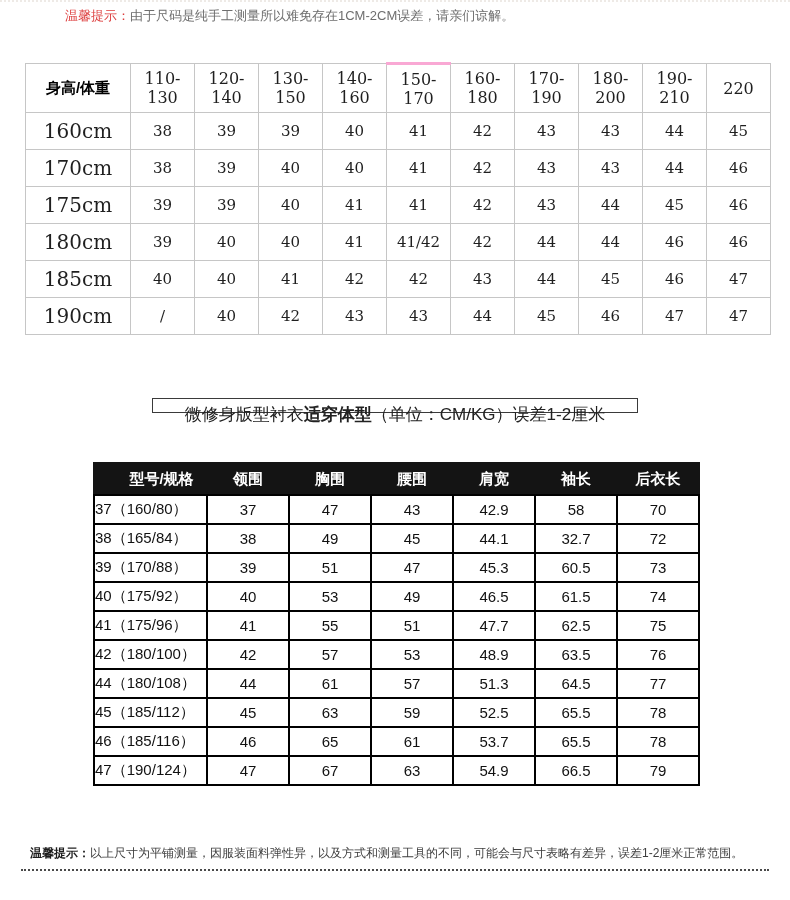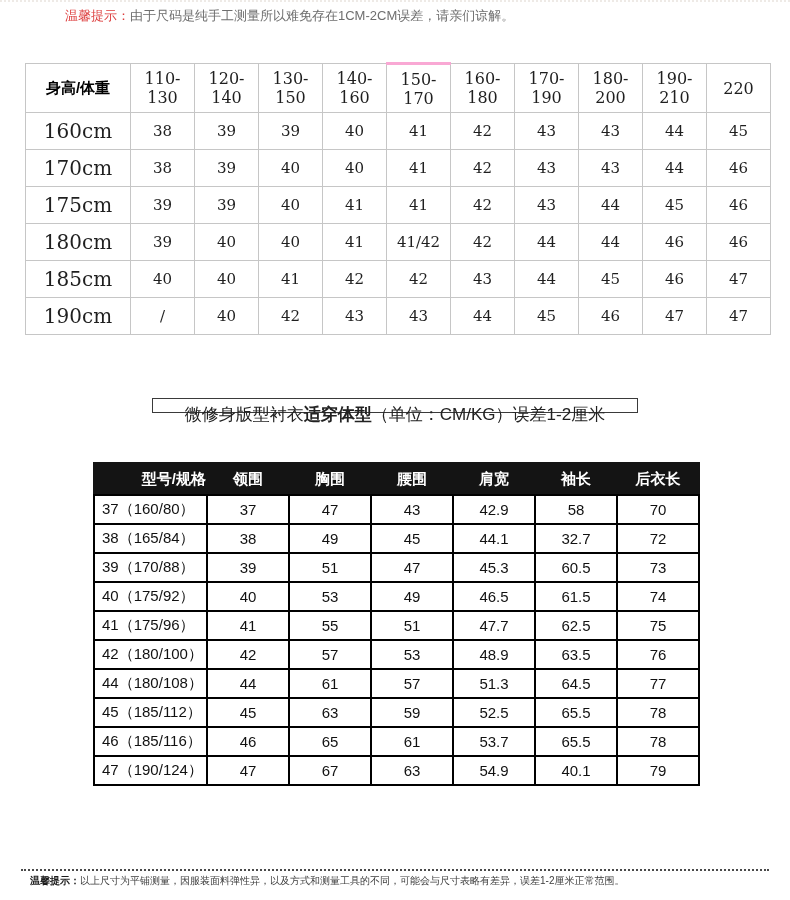--- a/index.html
+++ b/index.html
@@ -90,30 +90,30 @@
     overflow: hidden;
   }
   .t2 thead th {
     background: #141414;
     color: #ffffff;
     font-weight: bold;
     height: 30px;
     border-color: #141414;
     border-bottom-color: #000;
   }
-  .t2 thead th:first-child { text-align: right; padding-left: 22px; }
+  .t2 thead th:first-child { text-align: center; padding-left: 22px; }
   .t2 tbody td { height: 27px; }
-  .t2 tbody td.rowlabel { text-align: left; padding-left: 7px; }
+  .t2 tbody td.rowlabel { text-align: left; }
   .t2 col.c-label { width: 113px; }
   .t2 col.c-num { width: 82px; }
 
   
   .bottom-tip {
-    left: 30px; top: 874px;
-    font-size: 10px;
+    left: 30px; top: 845px;
+    font-size: 12px;
     color: #3d3d3d;
     white-space: nowrap;
   }
   .bottom-tip .tip-prefix { font-weight: bold; color: #1c1c1c; }
   .bottom-rule {
     left: 21px; top: 869px; width: 748px; height: 0;
     border-top: 2px dotted #4a4a4a;
   }
 </style>
 </head>
@@ -342,21 +342,21 @@
         <td>53.7</td>
         <td>65.5</td>
         <td>78</td>
       </tr>
       <tr>
         <td class="rowlabel">47（190/124）</td>
         <td>47</td>
         <td>67</td>
         <td>63</td>
         <td>54.9</td>
-        <td>40.1</td>
+        <td>66.5</td>
         <td>79</td>
       </tr>
     </tbody>
   </table>
 
 <div class="abs bottom-tip">
   <span class="tip-prefix">温馨提示：</span><span>以上尺寸为平铺测量，因服装面料弹性异，以及方式和测量工具的不同，可能会与尺寸表略有差异，误差1-2厘米正常范围。</span>
 </div>
 
 <div class="abs bottom-rule"></div>

